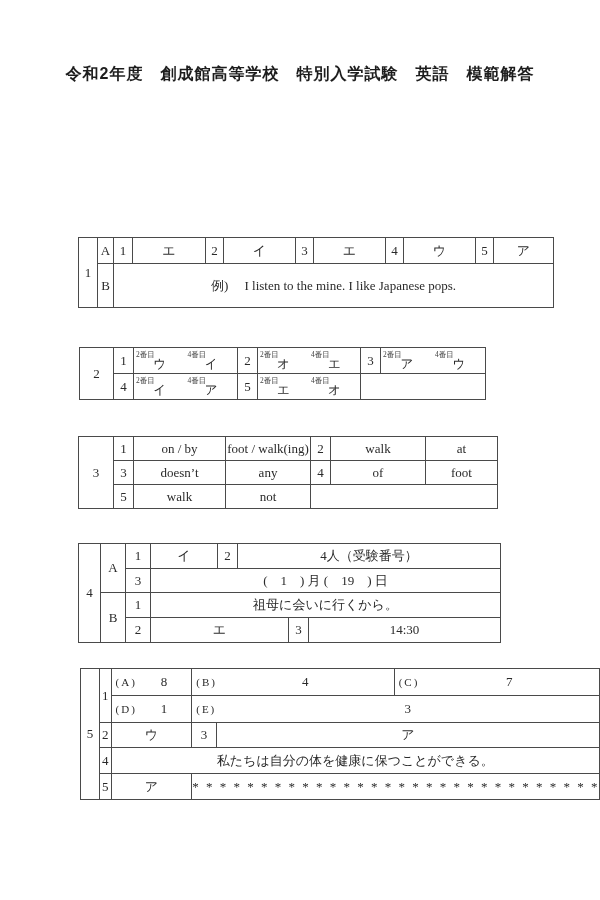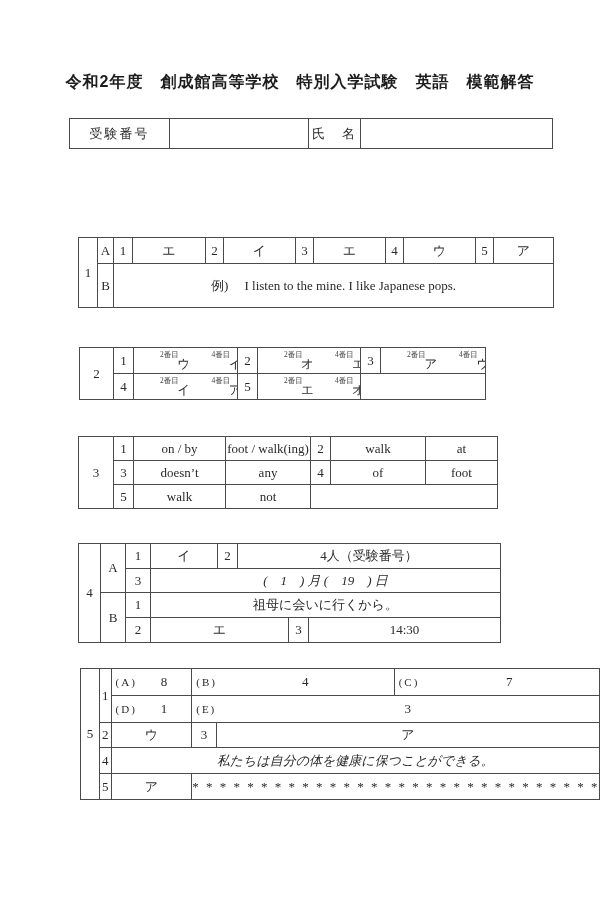--- a/index.html
+++ b/index.html
@@ -2,73 +2,57 @@
 <html><head>
 <meta charset="utf-8">
 <style>
   html,body { margin:0; padding:0; background:#e8e8e8; }
   .page {
     position:relative; width:600px; height:900px; background:#ffffff;
     font-family:"Liberation Serif","DejaVu Serif",serif; color:#222;
     overflow:hidden; margin:0 auto;
   }
   .title {
-    position:absolute; top:72px; left:0; width:600px; text-align:center;
+    position:absolute; top:64px; left:0; width:600px; text-align:center;
     font-size:16px; font-weight:bold; letter-spacing:1px; color:#1d1d1d;
     font-family:"Liberation Sans","DejaVu Sans",sans-serif;
   }
   table.tbl { position:absolute; border-collapse:collapse; table-layout:fixed; }
   table.tbl td {
     border:1px solid #4a4a4a; padding:0; text-align:center; vertical-align:middle;
     font-size:13px; color:#2a2a2a; overflow:hidden; white-space:nowrap;
   }
   td.nb { border:none; }
   td.qlbl { font-size:12px; }
   td.sublbl { font-size:12px; }
   td.num { font-size:10px; color:#333; }
   td.hlbl { font-size:12.5px; letter-spacing:2px; }
   td.eng { font-size:12.5px; }
   td.engsm { font-size:11px; }
   td.jp { font-size:11.5px; }
   td.kana { font-size:13px; }
-  td.alignL { text-align:left;font-style:italic; }
-  .t2cell { display:flex; height:100%; width:100%;margin-left:24px; }
+  td.alignL { text-align:left; }
+  .t2cell { display:flex; height:100%; width:100%; }
   .t2half { flex:1; position:relative; display:flex; align-items:center; justify-content:center; padding-top:7px; }
   .t2lbl { position:absolute; top:1px; left:2px; font-size:7.5px; color:#444; letter-spacing:0; }
   .t2val { font-size:12.5px; }
   .kv { display:flex; align-items:center; height:100%; width:100%; }
   .kv .k { font-size:11px; padding-left:4px; letter-spacing:2px; }
   .kv .v { flex:1; text-align:center; font-size:13px; }
   .stars { font-size:11px; letter-spacing:1.5px; word-spacing:1px; }
   .padL14 { padding-left:14px; }
   .padL24 { padding-left:24px; }
 </style>
 </head>
 <body>
 
 <div class="page">
 
   <div class="title">令和2年度　創成館高等学校　特別入学試験　英語　模範解答</div>
 
-  <table class="tbl" style="left:69px; top:118px;">
-    <colgroup>
-        <col style="width:100px">
-        <col style="width:139px">
-        <col style="width:52px">
-        <col style="width:192px">
-      </colgroup>
-    <tbody>
-        <tr style="height:30px">
-      <td class="hlbl">受験番号</td>
-      <td></td>
-      <td class="hlbl">氏　名</td>
-      <td></td>
-    </tr>
-  </tbody>
-    </table>
 
   <table class="tbl" style="left:78px; top:237px;">
     <colgroup>
       <col style="width:19px">
         <col style="width:16px">
       <col style="width:19px">
         <col style="width:73px">
       <col style="width:18px">
         <col style="width:72px">
       <col style="width:18px">

